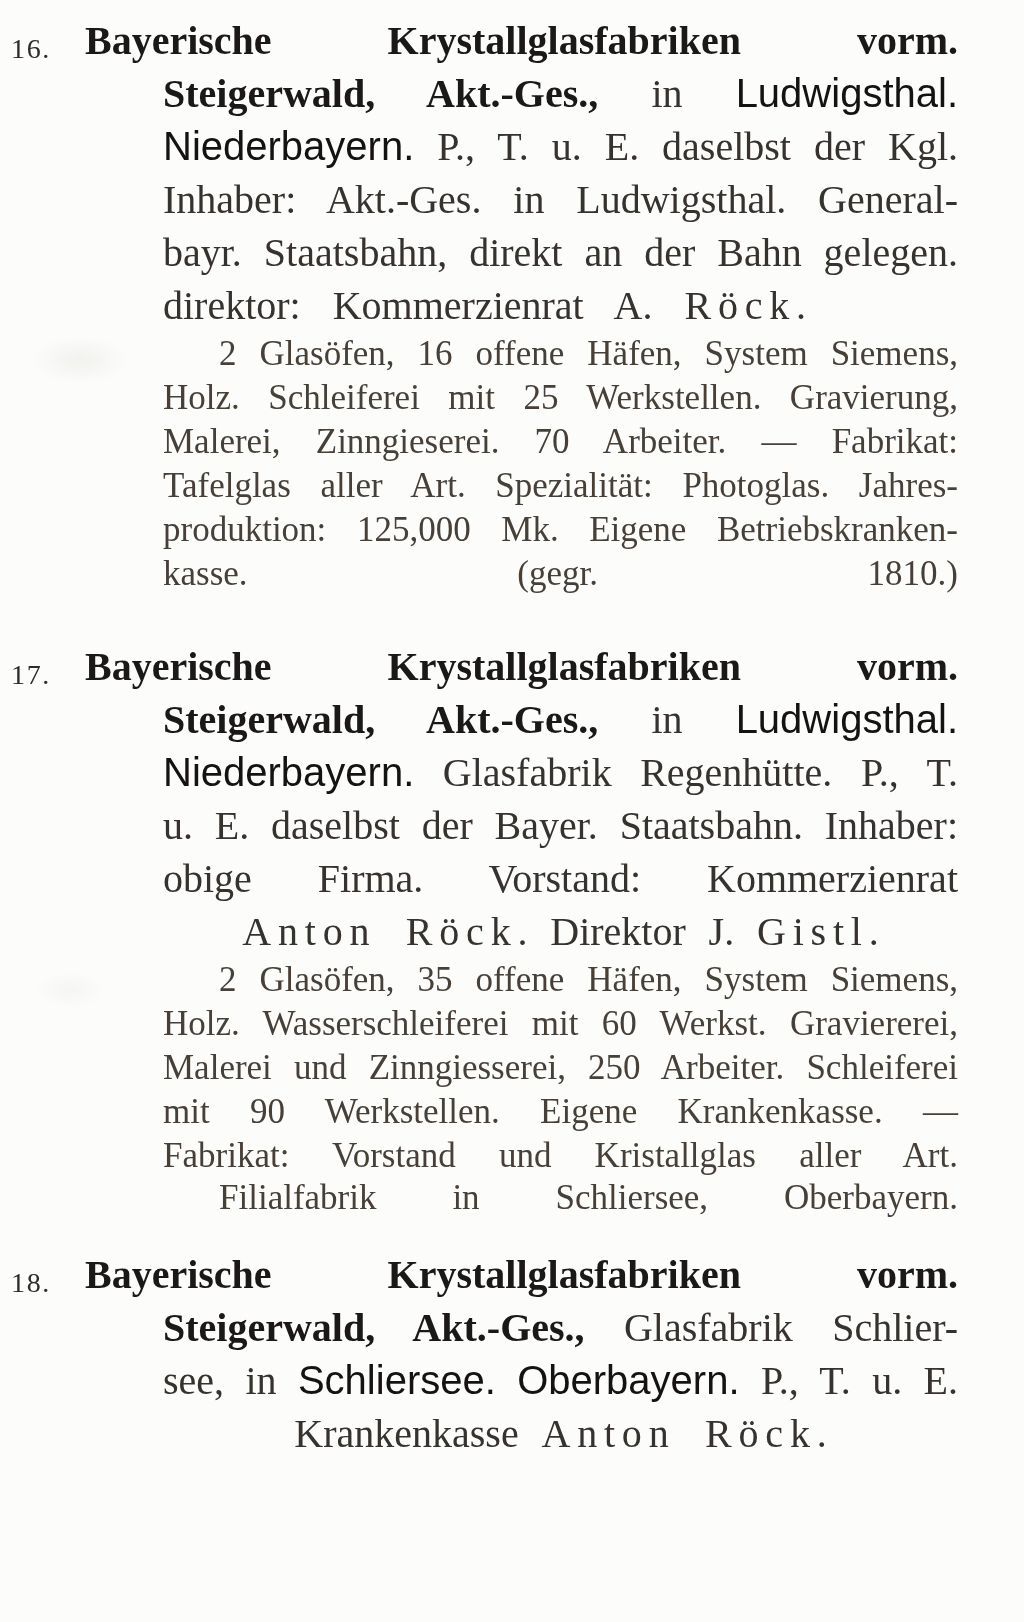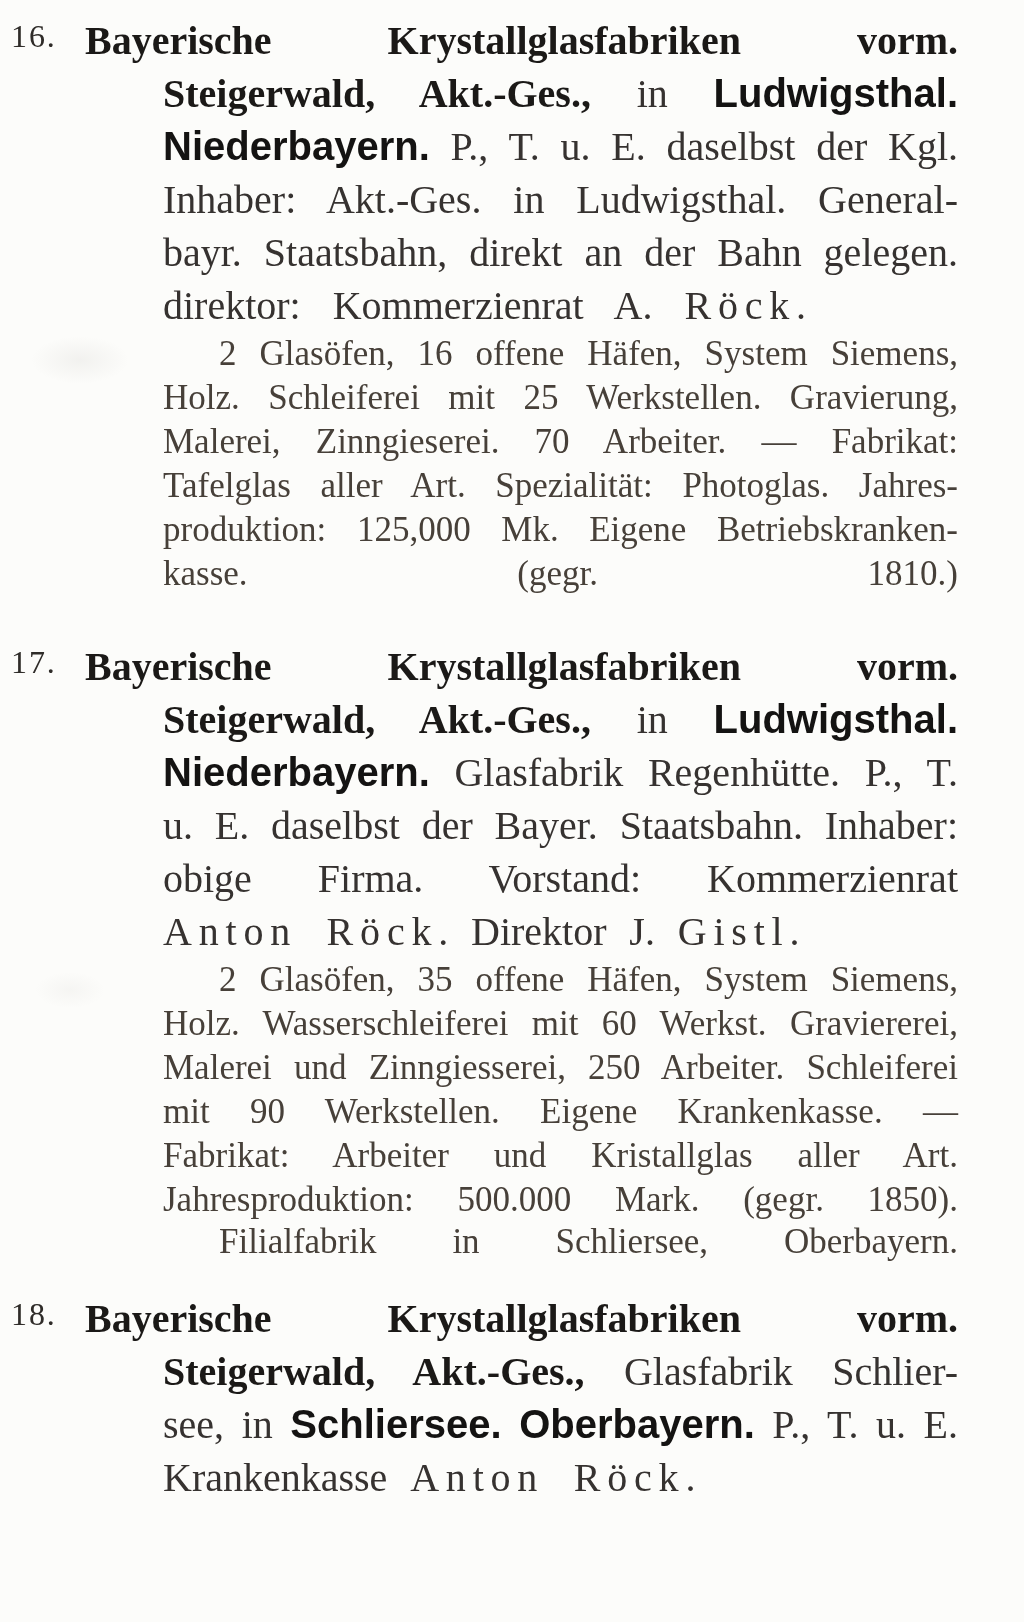--- a/index.html
+++ b/index.html
@@ -12,44 +12,44 @@
     background:
       radial-gradient(70px 34px at 80px 360px, rgba(120,114,106,0.08), transparent 70%),
       radial-gradient(50px 26px at 70px 990px, rgba(120,114,106,0.05), transparent 70%),
       #fcfcfa;
     font-family:"Liberation Serif", serif;
   }
   .entry{position:relative;margin-left:163px;width:795px;}
   .e16{margin-bottom:44px;}
   .e17{margin-bottom:30px;}
   .num{
-    position:absolute;left:-152px;top:4px;
-    font-size:32px;letter-spacing:.06em;color:#2f2c29;
+    position:absolute;left:-152px;top:19px;
+    font-size:28px;letter-spacing:.06em;color:#2f2c29;
     font-family:"Liberation Serif", serif;
   }
   
   .ml{
     font-size:40px;line-height:53px;color:#363230;
     text-align:justify;text-align-last:justify;
   }
   .out{text-indent:-78px;}          
   .ind{text-indent:56px;}           
   .end{text-align:left;text-align-last:auto;}
   .wsa{word-spacing:.55em;}
-  .wsb{word-spacing:.32em;}
+  .wsb{word-spacing:.32em;text-align:center;}
   .wsc{word-spacing:.24em;}
   
   .dl{
     font-size:35px;line-height:44px;color:#474039;
     text-align:justify;text-align-last:justify;
   }
   .branch{line-height:40px;}
   
   .b{font-weight:700;color:#1b1917;}                                   
-  .g{font-family:"Liberation Sans",sans-serif;font-weight:700;color:#141312;} 
+  .g{font-family:"Liberation Sans",sans-serif;font-weight:400;color:#141312;} 
   .k{letter-spacing:.17em;}                                            
 </style>
 </head>
 <body>
 
 <div class="page">
 
   <section class="entry e16">
     <span class="num">16.</span>
     <div class="ml out"><span class="b">Bayerische Krystallglasfabriken vorm.</span></div>
@@ -71,22 +71,21 @@
     <div class="ml out"><span class="b">Bayerische Krystallglasfabriken vorm.</span></div>
     <div class="ml"><span class="b">Steigerwald, Akt.-Ges.,</span><span> in </span><span class="g">Ludwigsthal.</span></div>
     <div class="ml"><span class="g">Niederbayern.</span><span> Glasfabrik Regenhütte. P., T.</span></div>
     <div class="ml"><span>u. E. daselbst der Bayer. Staatsbahn. Inhaber:</span></div>
     <div class="ml"><span>obige Firma. Vorstand: Kommerzienrat</span></div>
     <div class="ml end wsb"><span class="k">Anton Röck</span><span>. Direktor J. </span><span class="k">Gistl</span><span>.</span></div>
     <div class="dl ind">2 Glasöfen, 35 offene Häfen, System Siemens,</div>
     <div class="dl">Holz. Wasserschleiferei mit 60 Werkst. Graviererei,</div>
     <div class="dl">Malerei und Zinngiesserei, 250 Arbeiter. Schleiferei</div>
     <div class="dl">mit 90 Werkstellen. Eigene Krankenkasse. —</div>
-    <div class="dl">Fabrikat: Arbeiter und Kristallglas aller Art.</div>
-    <div class="dl end wsb">Jahresproduktion: 500.000 Mark. (gegr. 1850).</div>
+    <div class="dl">Fabrikat: Vorstand und Kristallglas aller Art.</div>
     <div class="dl end ind wsc branch">Filialfabrik in Schliersee, Oberbayern.</div>
   </section>
 
   <section class="entry e18">
     <span class="num">18.</span>
     <div class="ml out"><span class="b">Bayerische Krystallglasfabriken vorm.</span></div>
     <div class="ml"><span class="b">Steigerwald, Akt.-Ges.,</span><span> Glasfabrik Schlier-</span></div>
     <div class="ml"><span>see, in </span><span class="g">Schliersee.</span><span> </span><span class="g">Oberbayern.</span><span> P., T. u. E.</span></div>
     <div class="ml end wsb"><span>Krankenkasse </span><span class="k">Anton Röck</span><span>.</span></div>
   </section>

